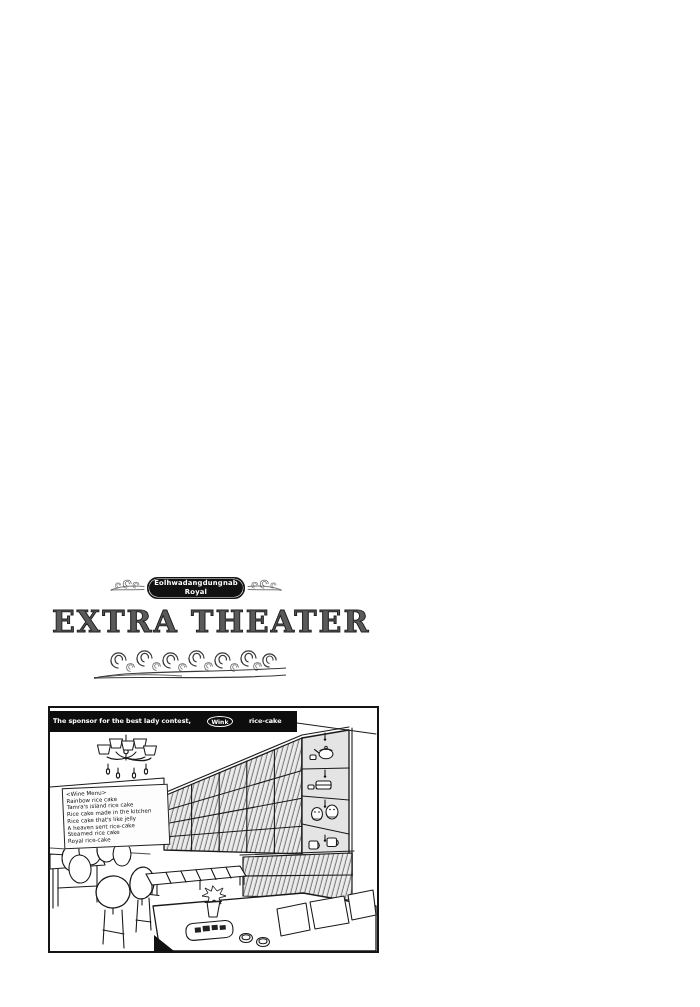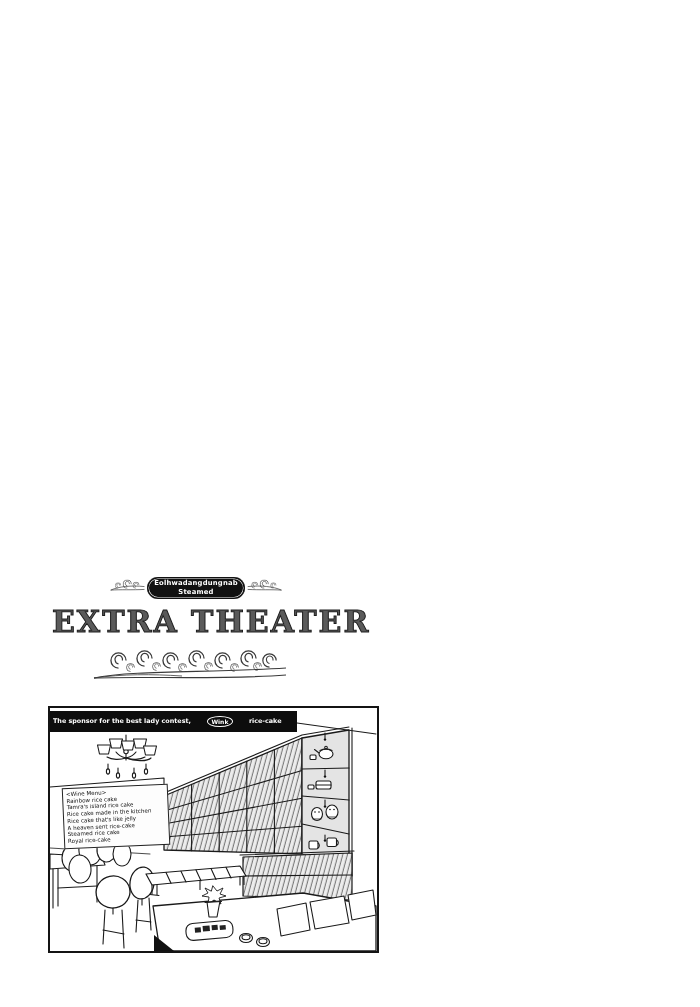--- a/index.html
+++ b/index.html
@@ -52,21 +52,21 @@
 <div class="abs badge-row">
   <svg width="50" height="24" viewBox="0 0 50 24">
     <path d="M1,15 C12,10 30,8 49,10" fill="none" stroke="#3a3a3a" stroke-width="1"></path>
     <path d="M1,15 C14,14 32,15 49,14" fill="none" stroke="#3a3a3a" stroke-width="1"></path>
     <use href="#curl" x="18" y="0" width="13" height="13"></use>
     <use href="#curl" x="32" y="3" width="10" height="10"></use>
     <use href="#curl" x="7" y="4" width="9" height="9"></use>
   </svg>
   <div class="series-badge">
     <div>Eolhwadangdungnab</div>
-    <div>Steamed</div>
+    <div>Royal</div>
   </div>
   <svg width="50" height="24" viewBox="0 0 50 24">
     <path d="M49,15 C38,10 20,8 1,10" fill="none" stroke="#3a3a3a" stroke-width="1"></path>
     <path d="M49,15 C36,14 18,15 1,14" fill="none" stroke="#3a3a3a" stroke-width="1"></path>
     <use href="#curl" x="18" y="0" width="13" height="13"></use>
     <use href="#curl" x="6" y="3" width="10" height="10"></use>
     <use href="#curl" x="33" y="4" width="9" height="9"></use>
   </svg>
 </div>
 

